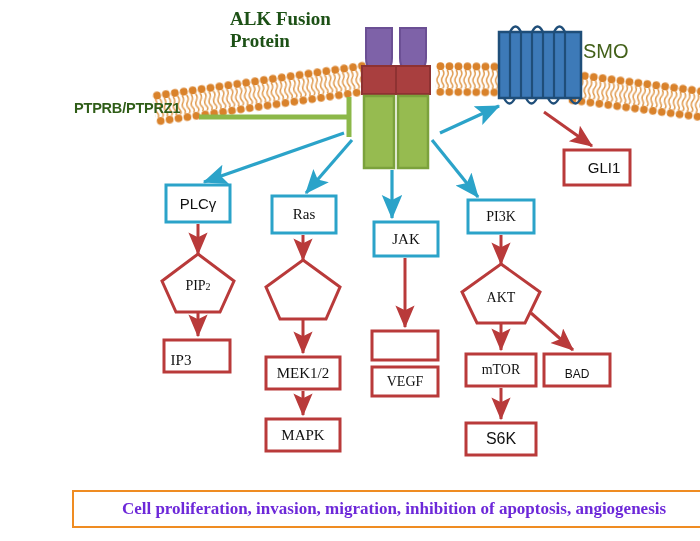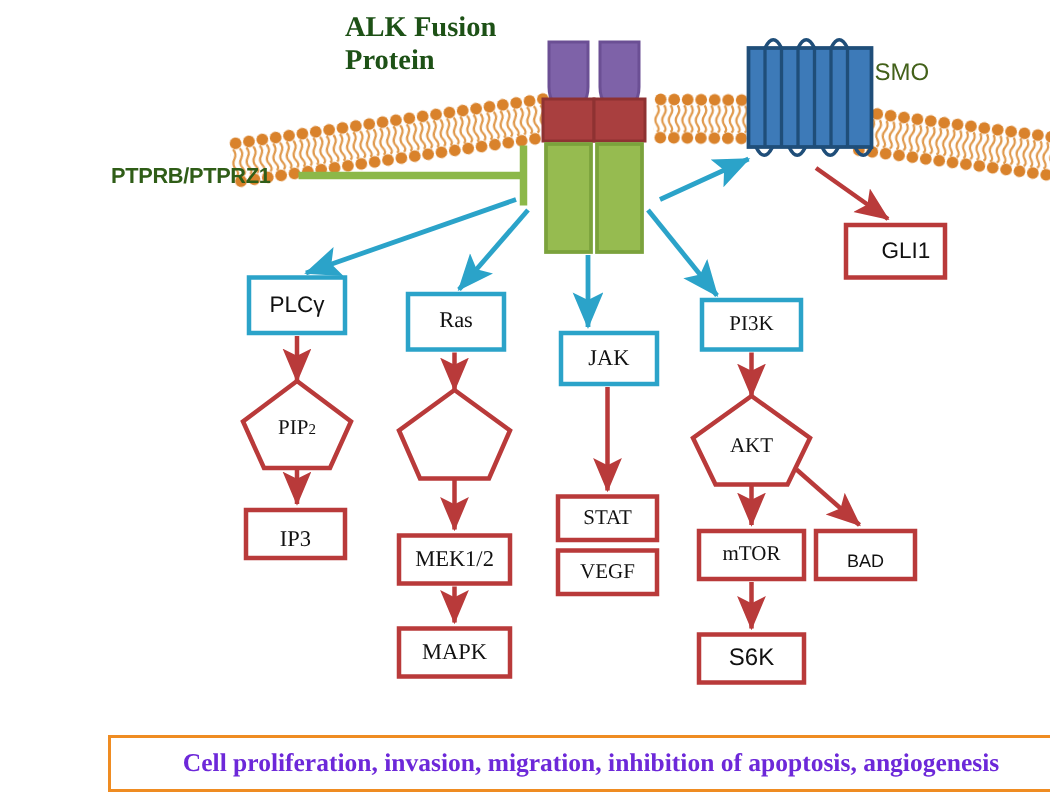--- a/index.html
+++ b/index.html
@@ -9,25 +9,25 @@
   #stage{position:absolute;left:0;top:0;width:700px;height:541px;margin-left:44px;}
   svg#diagram{position:absolute;left:0;top:0;width:700px;height:541px;display:block;}
 
   .lbl{position:absolute;}
 
   
   #alk-title{left:186px;top:8px;width:150px;color:#1d5116;font-weight:bold;
              font-size:19px;line-height:22px;font-family:"Liberation Serif",serif;}
 
   
-  #smo-label{left:539px;top:40px;color:#43611a;font-size:16px;
+  #smo-label{left:539px;top:40px;color:#43611a;font-size:20px;
              font-family:"Liberation Sans",sans-serif;}
 
   
-  #ptprb-label{left:30px;top:110px;color:#2f5d17;font-size:14.5px;font-weight:bold;
+  #ptprb-label{left:30px;top:100px;color:#2f5d17;font-size:14.5px;font-weight:bold;
                font-family:"Liberation Sans",sans-serif;letter-spacing:-0.2px;}
 
   
   .node-text{position:absolute;text-align:center;color:#111;
              font-family:"Liberation Serif",serif;font-size:15px;
              display:flex;align-items:center;justify-content:center;}
   .node-text.sans{font-family:"Liberation Sans",sans-serif;}
   .node-text sub{font-size:10px;vertical-align:-3px;}
 
   
@@ -170,24 +170,23 @@
   <div class="lbl" id="ptprb-label">PTPRB/PTPRZ1</div>
 
   <div class="node-text sans" style="left:122px;top:185px;width:64px;height:37px;">PLCγ</div>
   <div class="node-text" style="left:228px;top:196px;width:64px;height:37px;">Ras</div>
   <div class="node-text" style="left:330px;top:222px;width:64px;height:34px;">JAK</div>
   <div class="node-text" style="left:424px;top:200px;width:66px;height:33px;font-size:14px;">PI3K</div>
 
   <div class="node-text" style="left:118px;top:266px;width:72px;height:40px;font-size:14px;">PIP<sub>2</sub></div>
   <div class="node-text" style="left:418px;top:278px;width:78px;height:40px;font-size:14px;">AKT</div>
 
-  <div class="node-text" style="left:120px;top:340px;width:66px;height:40px;">IP3</div>
+  <div class="node-text" style="left:104px;top:340px;width:66px;height:40px;">IP3</div>
   <div class="node-text" style="left:222px;top:357px;width:74px;height:32px;">MEK1/2</div>
   <div class="node-text" style="left:222px;top:419px;width:74px;height:32px;">MAPK</div>
-  <div class="node-text" style="left:328px;top:331px;width:66px;height:29px;font-size:14px;">STAT</div>
   <div class="node-text" style="left:328px;top:367px;width:66px;height:29px;font-size:14px;">VEGF</div>
   <div class="node-text" style="left:422px;top:354px;width:70px;height:32px;font-size:14px;">mTOR</div>
   <div class="node-text sans" style="left:500px;top:354px;width:66px;height:39px;font-size:12px;">BAD</div>
   <div class="node-text sans" style="left:422px;top:423px;width:70px;height:32px;font-size:16px;">S6K</div>
   <div class="node-text sans" style="left:520px;top:150px;width:80px;height:35px;font-size:15px;">GLI1</div>
 
   <div id="banner">
     <span id="banner-text">Cell proliferation, invasion, migration, inhibition of apoptosis, angiogenesis</span>
   </div>
 

